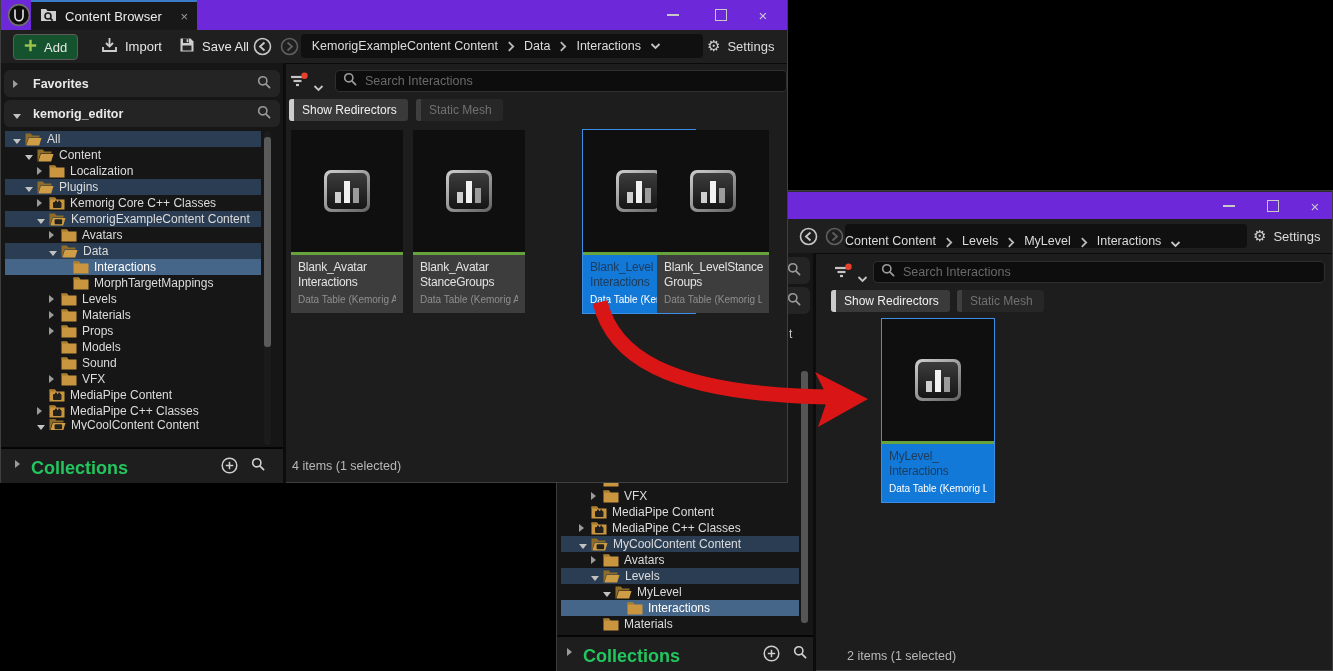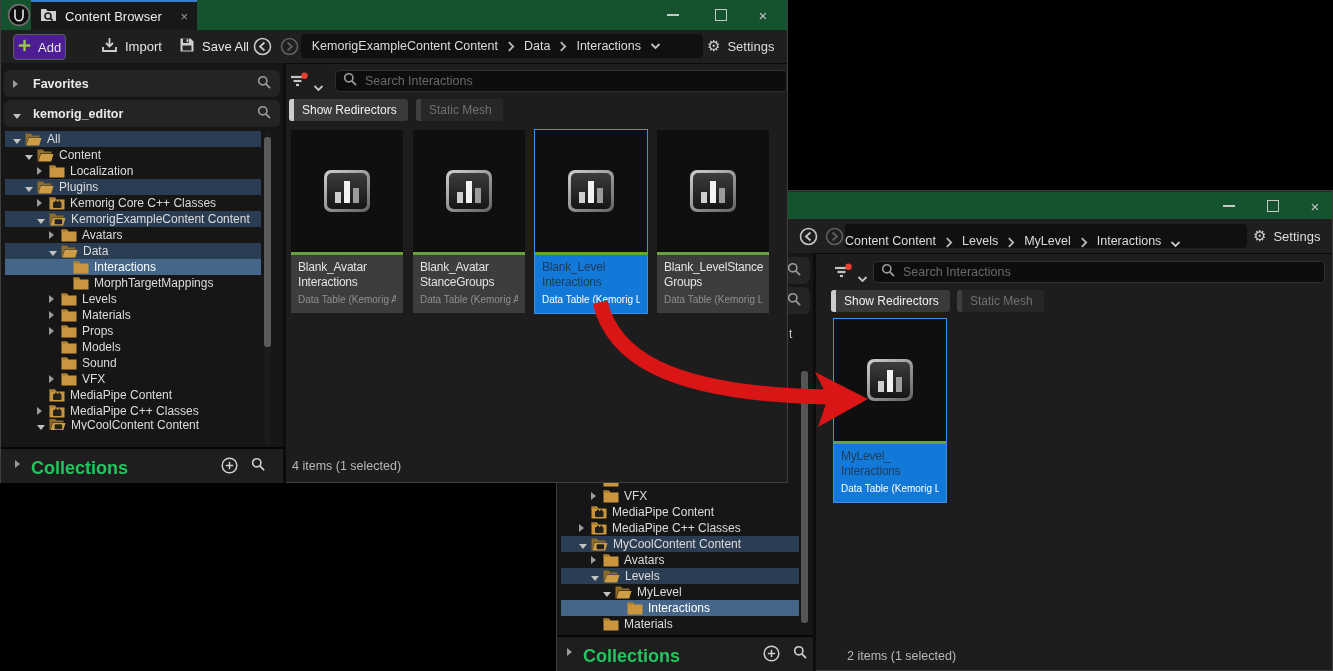--- a/index.html
+++ b/index.html
@@ -2,28 +2,28 @@
 <html><head>
 <meta charset="utf-8">
 <style>
   html,body{margin:0;padding:0;background:#000;}
   .stage{position:relative;width:1333px;height:671px;background:#000;overflow:hidden;
          font-family:"Liberation Sans",sans-serif;color:#d8d8d8;-webkit-font-smoothing:antialiased;}
   .win{position:absolute;box-sizing:border-box;}
   .abs{position:absolute;}
 
   
-  .titlebar{position:absolute;left:0;right:0;background:#14532d;}
+  .titlebar{position:absolute;left:0;right:0;background:#6d28d9;}
   .wc{position:absolute;width:24px;height:22px;display:flex;align-items:center;justify-content:center;color:#c8c8c8;cursor:pointer;}
   .minbar{width:12px;height:2px;background:#c8c8c8;display:block;}
   .maxbox{width:10px;height:10px;border:1.5px solid #c8c8c8;display:block;}
   .clsx{font-size:15px;line-height:1;}
   .toolbar{position:absolute;left:0;right:0;background:#1f1f1f;border-bottom:1px solid #0a0a0a;}
   .btn{position:absolute;height:24px;display:flex;align-items:center;gap:7px;font-size:13px;color:#e6e6e6;cursor:pointer;}
-  .addbtn{padding:0 4px;border:1px solid #5c5c5c;border-radius:4px;background:#4c1d95;}
+  .addbtn{padding:0 10px;border:1px solid #5c5c5c;border-radius:4px;background:#14532d;}
   .crumbbox{position:absolute;height:24px;background:#101010;border-radius:4px;display:flex;align-items:center;gap:9px;overflow:hidden;padding-right:8px;}
   .crumb{font-size:12.5px;color:#dcdcdc;white-space:nowrap;cursor:pointer;}
   .clipL{width:197px;overflow:hidden;display:inline-flex;justify-content:flex-end;}
   .clipL span{white-space:nowrap;}
   .sep-ic,.dd-ic{display:inline-flex;align-items:center;}
   .settings{position:absolute;display:flex;align-items:center;gap:7px;font-size:13px;color:#dcdcdc;cursor:pointer;}
 
   .panel{position:absolute;background:#161616;}
   .vsep{position:absolute;width:3px;background:#0c0c0c;}
   .shead{position:absolute;height:27px;background:#242424;border-radius:6px;display:flex;align-items:center;gap:9px;padding:0 9px;box-sizing:border-box;cursor:pointer;}
@@ -57,21 +57,21 @@
   .chip.off{background:#272727;}
   .chip.off .acc{background:#3f3f3f;}
   .chip.off .t{color:#707070;}
 
   .tile{position:absolute;width:112px;cursor:pointer;}
   .tile .thumb{height:122px;background:#0f0f0f;display:flex;align-items:center;justify-content:center;}
   .tile .gline{height:3px;background:#67a33c;}
   .tile .meta{height:48px;background:#3d3d3d;padding:5px 7px;box-sizing:content-box;}
   .tile .n{font-size:12px;line-height:15px;color:#e2e2e2;letter-spacing:-0.2px;white-space:nowrap;}
   .tile .typ{font-size:10px;color:#8f8f8f;margin-top:4px;white-space:nowrap;overflow:hidden;}
-  .tile.sel{outline:1px solid #3e8ee6;}
+  .tile.sel{outline:1px solid #3e8ee6;margin-left:48px;}
   .tile.sel .meta{background:#1379d8;}
   .tile.sel .n{color:#1d3b5a;}
   .tile.sel .typ{color:#fff;}
   .dt-icon{width:46px;height:42px;border-radius:7px;background:linear-gradient(145deg,#cfcfcf,#626262);padding:3px;box-sizing:border-box;}
   .dt-in{width:100%;height:100%;border-radius:5px;background:linear-gradient(#3c3c3c,#151515);display:flex;align-items:flex-end;justify-content:center;gap:3px;padding-bottom:6px;box-sizing:border-box;}
   .db1{width:6px;height:11px;background:#cfcfcf;}
   .db2{width:6px;height:22px;background:#f2f2f2;}
   .db3{width:6px;height:15px;background:#9b9b9b;}
 
   .status{position:absolute;font-size:12.5px;color:#b8b8b8;white-space:nowrap;}

